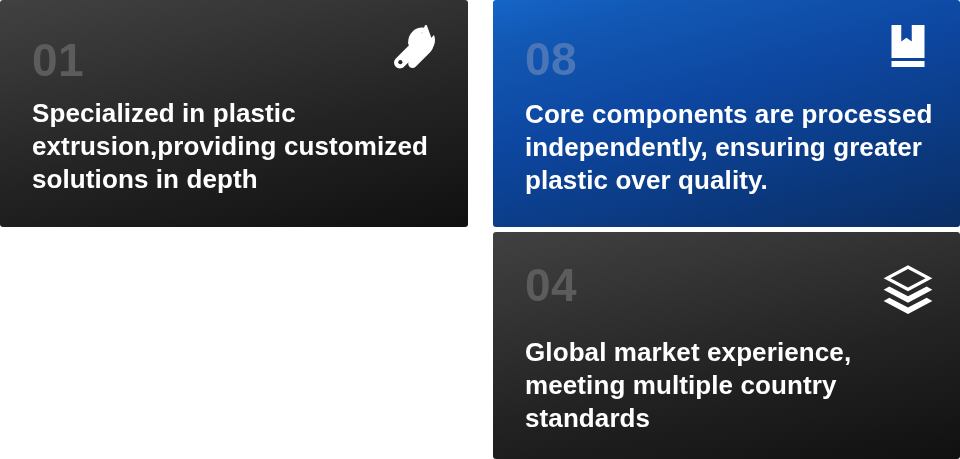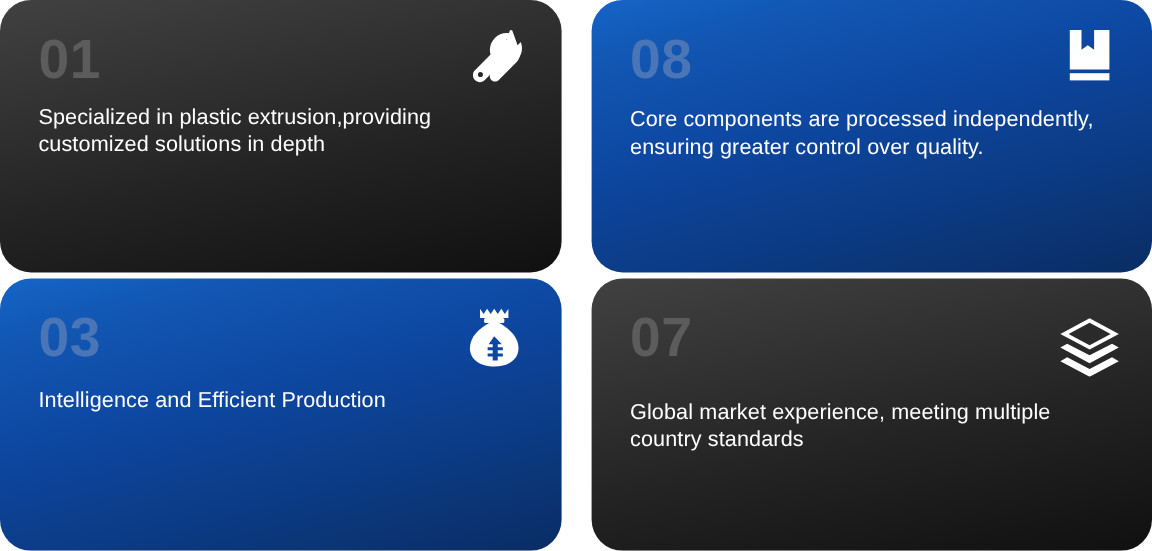--- a/index.html
+++ b/index.html
@@ -18,27 +18,27 @@
     height: 459px;
     display: grid;
     grid-template-columns: 468px 467px;
     grid-template-rows: 227px 227px;
     column-gap: 25px;
     row-gap: 5px;
     box-sizing: border-box;
   }
   .card {
     position: relative;
-    border-radius: 26px;
+    border-radius: 3px;
     overflow: hidden;
     box-sizing: border-box;
     padding: 22px 26px 20px 22px;
     display: flex;
     flex-direction: column;
-    justify-content: flex-start;
+    justify-content: center;
   }
   .card.dark {
     background: linear-gradient(168deg, #414141 0%, #363636 22%, #232323 58%, #101010 100%);
   }
   .card.blue {
     background: linear-gradient(165deg, #1565c8 0%, #1258b4 14%, #0d47a1 42%, #0b3a82 72%, #0a2d63 100%);
   }
   .card.c1 { grid-column: 1; grid-row: 1; }
   .card.c2 { grid-column: 2; grid-row: 1; }
   .card.c3 { grid-column: 1; grid-row: 2; }
@@ -52,22 +52,22 @@
     font-weight: 800;
     line-height: 1;
     letter-spacing: 0.5px;
     margin: 4px 0 0 10px;
     user-select: none;
   }
   .dark .card-num { color: #5c5c5c; }
   .blue .card-num { color: #4a76b8; }
 
   .card-title {
-    font-size: 18px;
-    font-weight: 400;
+    font-size: 26px;
+    font-weight: 700;
     line-height: 1.27;
     color: #ffffff;
     margin: 14px 0 0 10px;
     max-width: 420px;
     letter-spacing: 0.1px;
   }
   .c2 .card-title { max-width: 430px; margin-top: 16px; }
   .c3 .card-title { margin-top: 18px; }
   .c4 .card-title { margin-top: 28px; max-width: 400px; }
 
@@ -97,44 +97,32 @@
       <svg viewBox="0 0 64 64" fill="none" xmlns="http://www.w3.org/2000/svg">
         <path d="M54.6 6.6c-1.0-1.0-2.5-0.6-2.9 0.7l-3.0 9.0-6.0 2.0-2.0 6.0-9.0 3.0c-1.3 0.4-1.7 1.9-0.7 2.9l0.9 0.9c3.0 3.0 7.6 3.6 11.2 1.8L32 52.0c-2.2 2.2-2.2 5.8 0 8.0 2.2 2.2 5.8 2.2 8.0 0l19.1-19.1c3.9-3.9 4.8-9.7 2.7-14.5l-0.0-0.0z" fill="#ffffff" transform="translate(-4,-2) scale(0.95)"></path>
         <path d="M48.5 8.2c-6.2-2.6-13.6-1.3-18.5 3.7-4.6 4.6-6.1 11.2-4.4 17.0L9.6 45.0c-2.8 2.8-2.8 7.3 0 10.1 2.8 2.8 7.3 2.8 10.1 0l16.1-16.1c5.9 1.7 12.5 0.2 17.1-4.4 4.9-4.9 6.2-12.3 3.7-18.5l-9.6 9.6-7.5-1.6-1.6-7.5 10.6-8.4z" fill="#ffffff"></path>
         <circle cx="15.2" cy="49.4" r="2.6" fill="#2a2a2a"></circle>
       </svg>
     </div>
   </div>
 
   <div class="card blue c2">
     <div class="card-num">08</div>
-    <div class="card-title">Core components are processed independently, ensuring greater control over quality.</div>
+    <div class="card-title">Core components are processed independently, ensuring greater plastic over quality.</div>
     <div class="card-icon">
       <svg viewBox="0 0 64 64" fill="none" xmlns="http://www.w3.org/2000/svg">
         <path d="M10 4h13v22l7-5 7 5V4h17v44H10z" fill="#ffffff"></path>
         <rect x="10" y="52" width="44" height="8" fill="#ffffff"></rect>
       </svg>
     </div>
   </div>
 
-  <div class="card blue c3">
-    <div class="card-num">03</div>
-    <div class="card-title">Intelligence and Efficient Production</div>
-    <div class="card-icon">
-      <svg viewBox="0 0 64 64" fill="none" xmlns="http://www.w3.org/2000/svg">
-        <path d="M19 4l3.5 5L26 4l3.5 5L33 4l3.5 5L40 4l3.5 5L47 4v9H19z" fill="#ffffff"></path>
-        <rect x="23" y="13" width="20" height="5" rx="1.5" fill="#ffffff"></rect>
-        <path d="M28 18c-9 5-19 13-19 25 0 11 10 18 24 18s24-7 24-18c0-12-10-20-19-25z" fill="#ffffff"></path>
-        <path d="M33 31l-5.5 8h4v3h-5v3h5v3h-5v3h5v4h5v-4h5v-3h-5v-3h5v-3h-5v-3h4z" fill="#0d47a1"></path>
-      </svg>
-    </div>
-  </div>
 
   <div class="card dark c4">
-    <div class="card-num">07</div>
+    <div class="card-num">04</div>
     <div class="card-title">Global market experience, meeting multiple country standards</div>
     <div class="card-icon">
       <svg viewBox="0 0 64 64" fill="none" xmlns="http://www.w3.org/2000/svg">
         <path d="M32 4L2 20l30 16 30-16z" fill="#ffffff"></path>
         <path d="M32 4L2 20l30 16 30-16z" fill="#2a2a2a" transform="translate(32,20) scale(0.72) translate(-32,-20)"></path>
         <path d="M9 30L2 34l30 16 30-16-7-4-23 12z" fill="#ffffff"></path>
         <path d="M9 44L2 48l30 16 30-16-7-4-23 12z" fill="#ffffff"></path>
       </svg>
     </div>
   </div>

